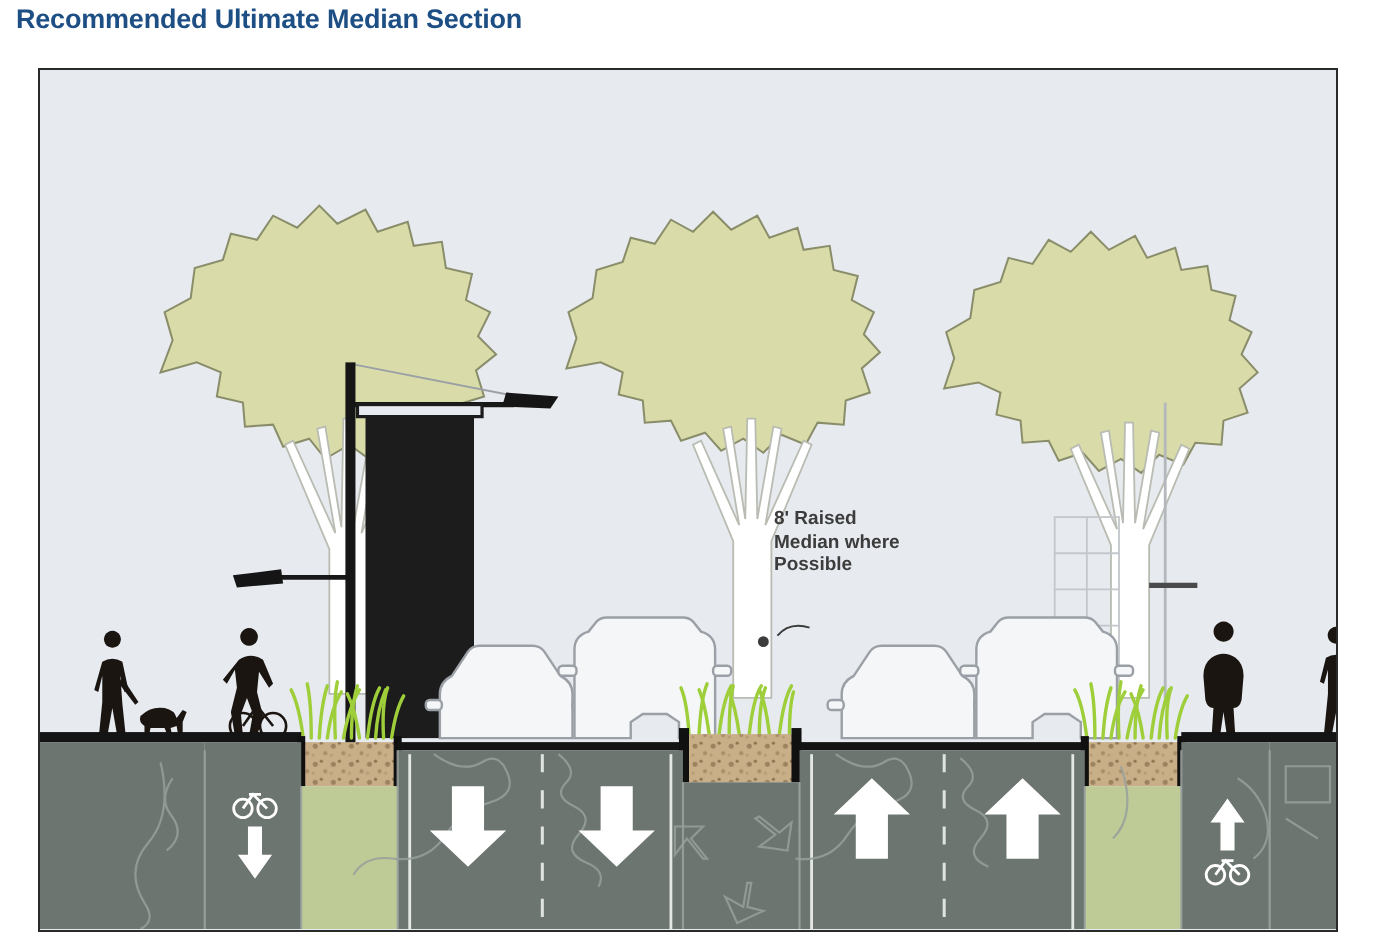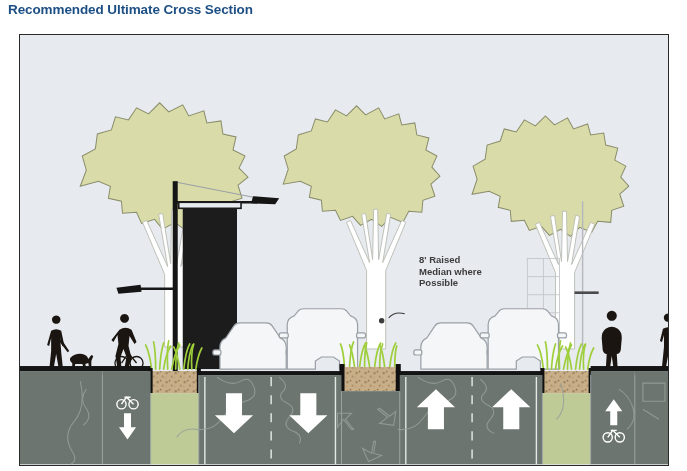--- a/index.html
+++ b/index.html
@@ -22,27 +22,26 @@
     background:#e7eaef;
     overflow:hidden;
   }
   .layer{position:absolute;left:0;top:0;width:100%;height:100%;}
   svg{display:block;}
   .anno{
     position:absolute;
     font-size:9.5px;font-weight:bold;color:#3c3c3c;
     line-height:11.5px;
     white-space:pre-line;
-    margin-left:32px;
   }
 </style>
 </head>
 <body>
 
-<div id="page-title">Recommended Ultimate Cross Section</div>
+<div id="page-title">Recommended Ultimate Median Section</div>
 
 <div id="figure-frame">
 
   <svg class="layer" width="645" height="427" viewBox="0 0 645 427">
 
     <defs>
 
       <pattern id="soilpat" width="9" height="9" patternUnits="userSpaceOnUse">
         <rect width="9" height="9" fill="#c9af88"></rect>
         <circle cx="2" cy="3" r="1.25" fill="#9d8260"></circle>

